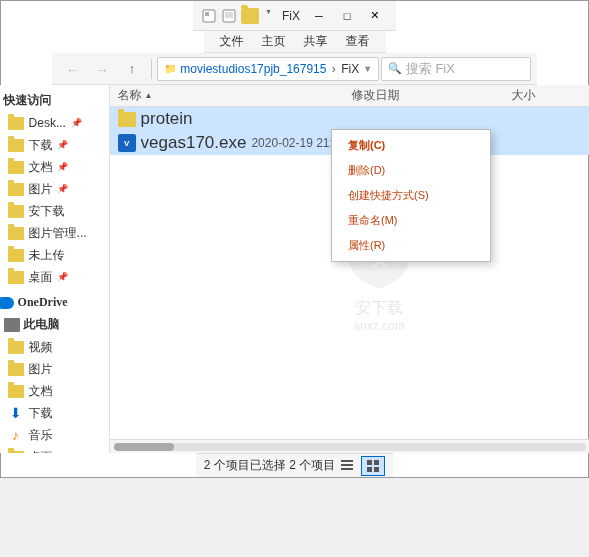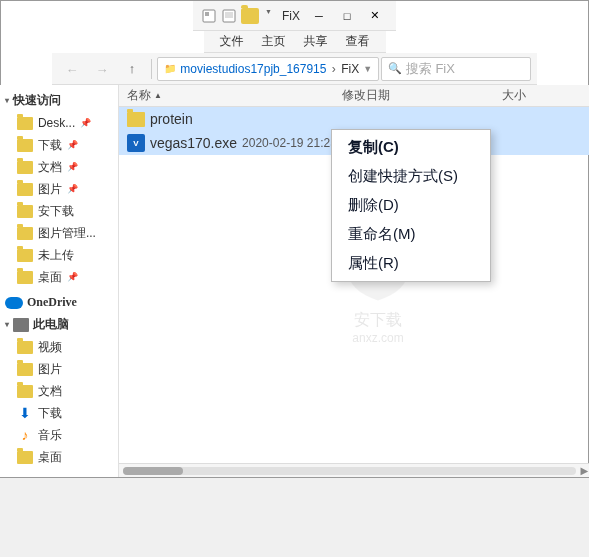--- a/index.html
+++ b/index.html
@@ -302,21 +302,21 @@
       align-items: center;
       height: 24px;
       padding: 0 8px;
       cursor: pointer;
       gap: 5px;
     }
     .file-item.selected { background: #cce4ff; }
 
     .file-name {
       flex: 1;
-      font-size: 14px;
+      font-size: 17px;
       color: #333;
       white-space: nowrap;
       overflow: hidden;
       text-overflow: ellipsis;
     }
     .file-date {
       width: 160px;
       font-size: 12px;
       color: #555;
     }
@@ -364,22 +364,22 @@
       left: 330px;
       width: 160px;
       background: #fff;
       border: 1px solid #bbb;
       box-shadow: 3px 3px 8px rgba(0,0,0,0.2);
       z-index: 100;
       padding: 3px 0;
     }
     .ctx-item {
       padding: 5px 16px;
-      font-size: 15px;
-      color: #0f172a;
+      font-size: 11px;
+      color: #c2410c;
       cursor: pointer;
     }
     .ctx-item.bold { font-weight: 600; }
 
     
     .status-bar {
       height: 24px;
       background: #f5f5f5;
       border-top: 1px solid #ddd;
       display: flex;
@@ -656,22 +656,43 @@
       <div class="scrollbar-h">
         <div class="scrollbar-track">
           <div class="scrollbar-thumb"></div>
         </div>
         <span style="font-size:10px; color:#888; margin-right:2px;">▶</span>
       </div>
 
     </div>
   </div>
 
+  <div class="status-bar">
+    <span class="status-text">2 个项目</span>
+    <span class="status-text">已选择 2 个项目</span>
+    <div class="view-btns">
+      <div class="view-btn">
+        <svg width="14" height="14" viewBox="0 0 14 14">
+            <rect x="1" y="1" width="12" height="2" fill="#555"></rect>
+            <rect x="1" y="5" width="12" height="2" fill="#555"></rect>
+            <rect x="1" y="9" width="12" height="2" fill="#555"></rect>
+          </svg>
+      </div>
+      <div class="view-btn active">
+        <svg width="14" height="14" viewBox="0 0 14 14">
+            <rect x="1" y="1" width="5" height="5" fill="#555"></rect>
+            <rect x="8" y="1" width="5" height="5" fill="#555"></rect>
+            <rect x="1" y="8" width="5" height="5" fill="#555"></rect>
+            <rect x="8" y="8" width="5" height="5" fill="#555"></rect>
+          </svg>
+      </div>
+    </div>
+  </div>
 
   <div class="context-menu">
     <div class="ctx-item bold">复制(C)</div>
+    <div class="ctx-item">删除(D)</div>
     <div class="ctx-item">创建快捷方式(S)</div>
-    <div class="ctx-item">删除(D)</div>
     <div class="ctx-item">重命名(M)</div>
     <div class="ctx-item">属性(R)</div>
   </div>
 
 </div>
 
 </body></html>

